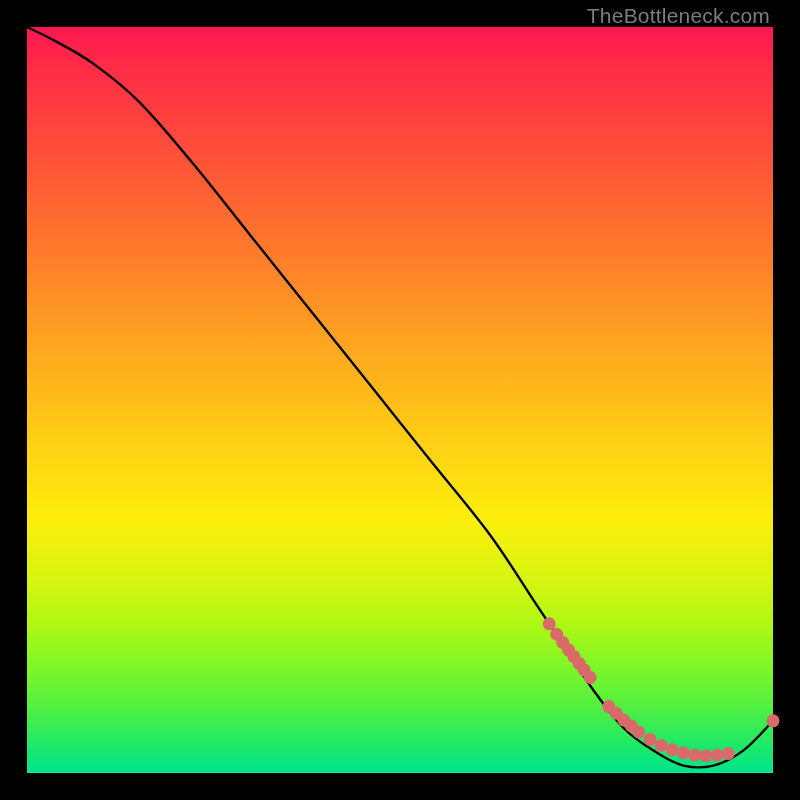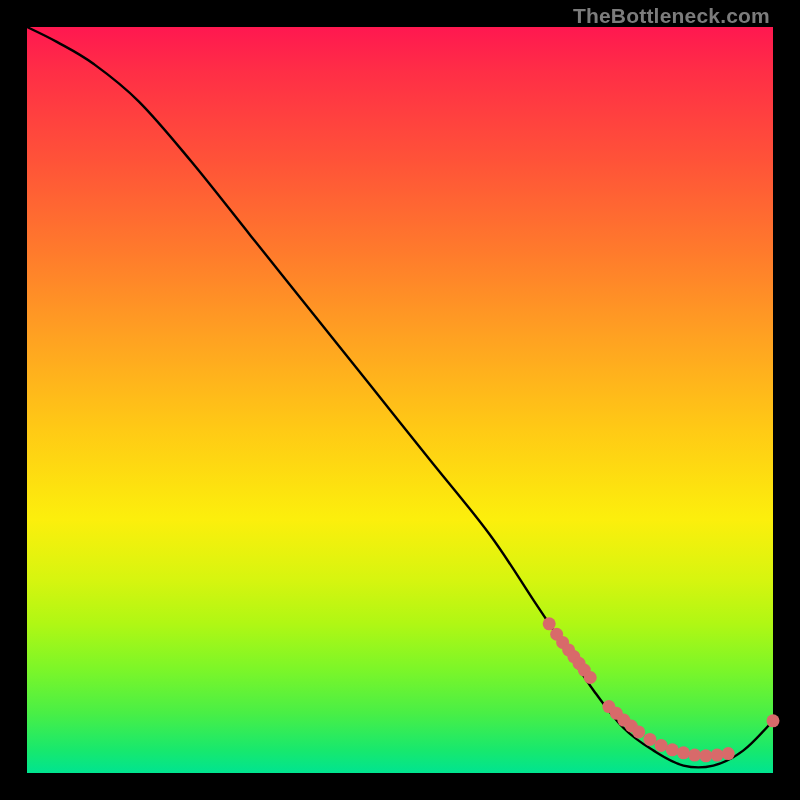--- a/index.html
+++ b/index.html
@@ -39,21 +39,21 @@
       #17e86e 97%,
       #00e490 100%
     );
   }
   .watermark {
     position: absolute;
     top: 4px;
     right: 30px;
     color: #7c7c7c;
     font-size: 21px;
-    font-weight: 700;
+    font-weight: 400;
     letter-spacing: 0.2px;
     user-select: none;
   }
   svg.overlay {
     position: absolute;
     left: 27px;
     top: 27px;
     width: 746px;
     height: 746px;
     overflow: visible;

